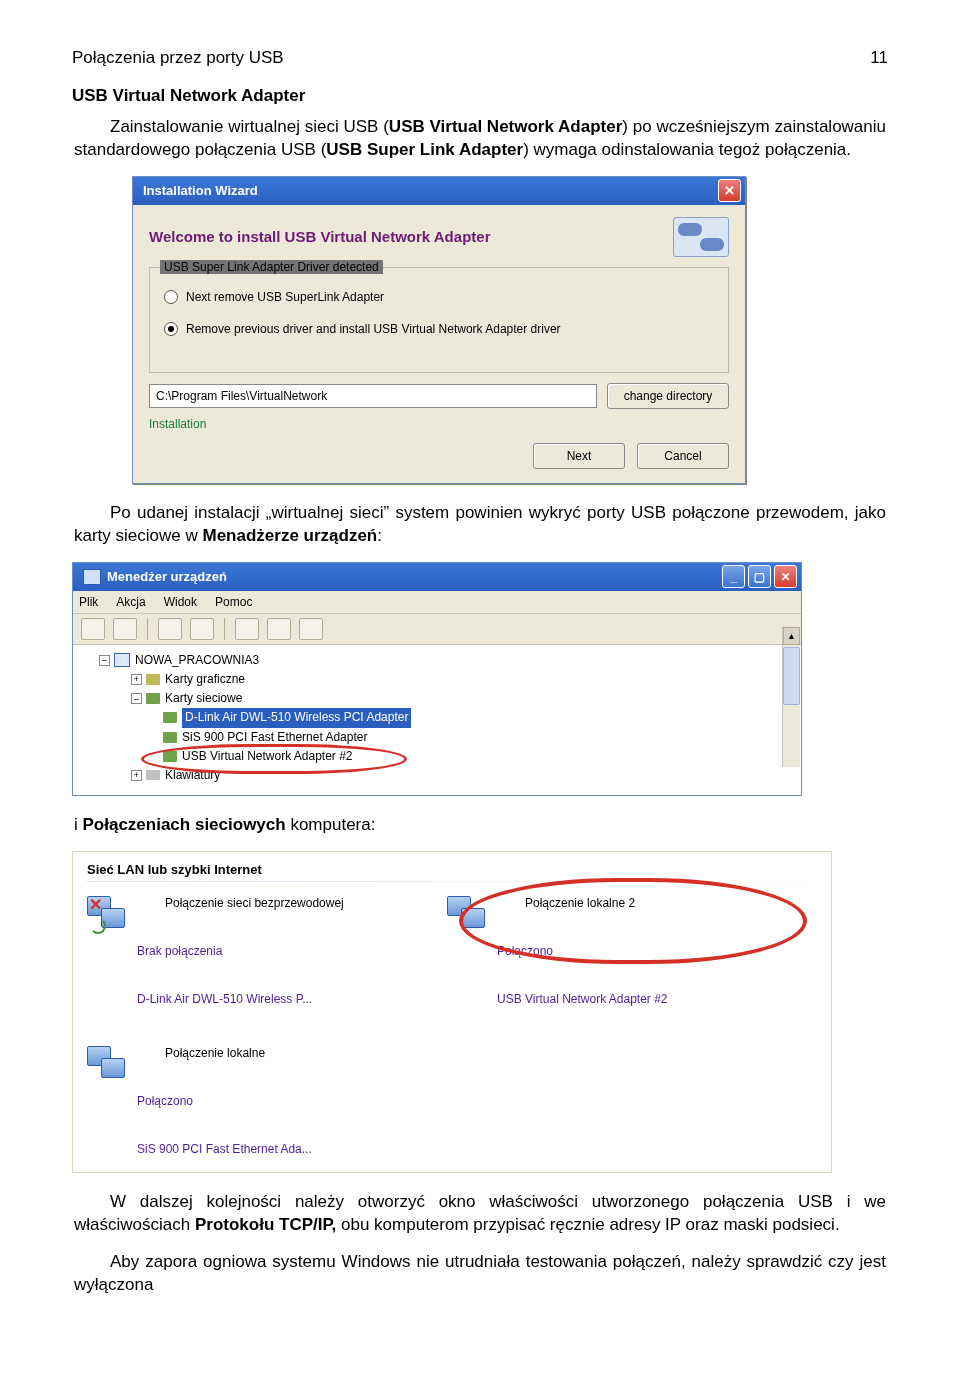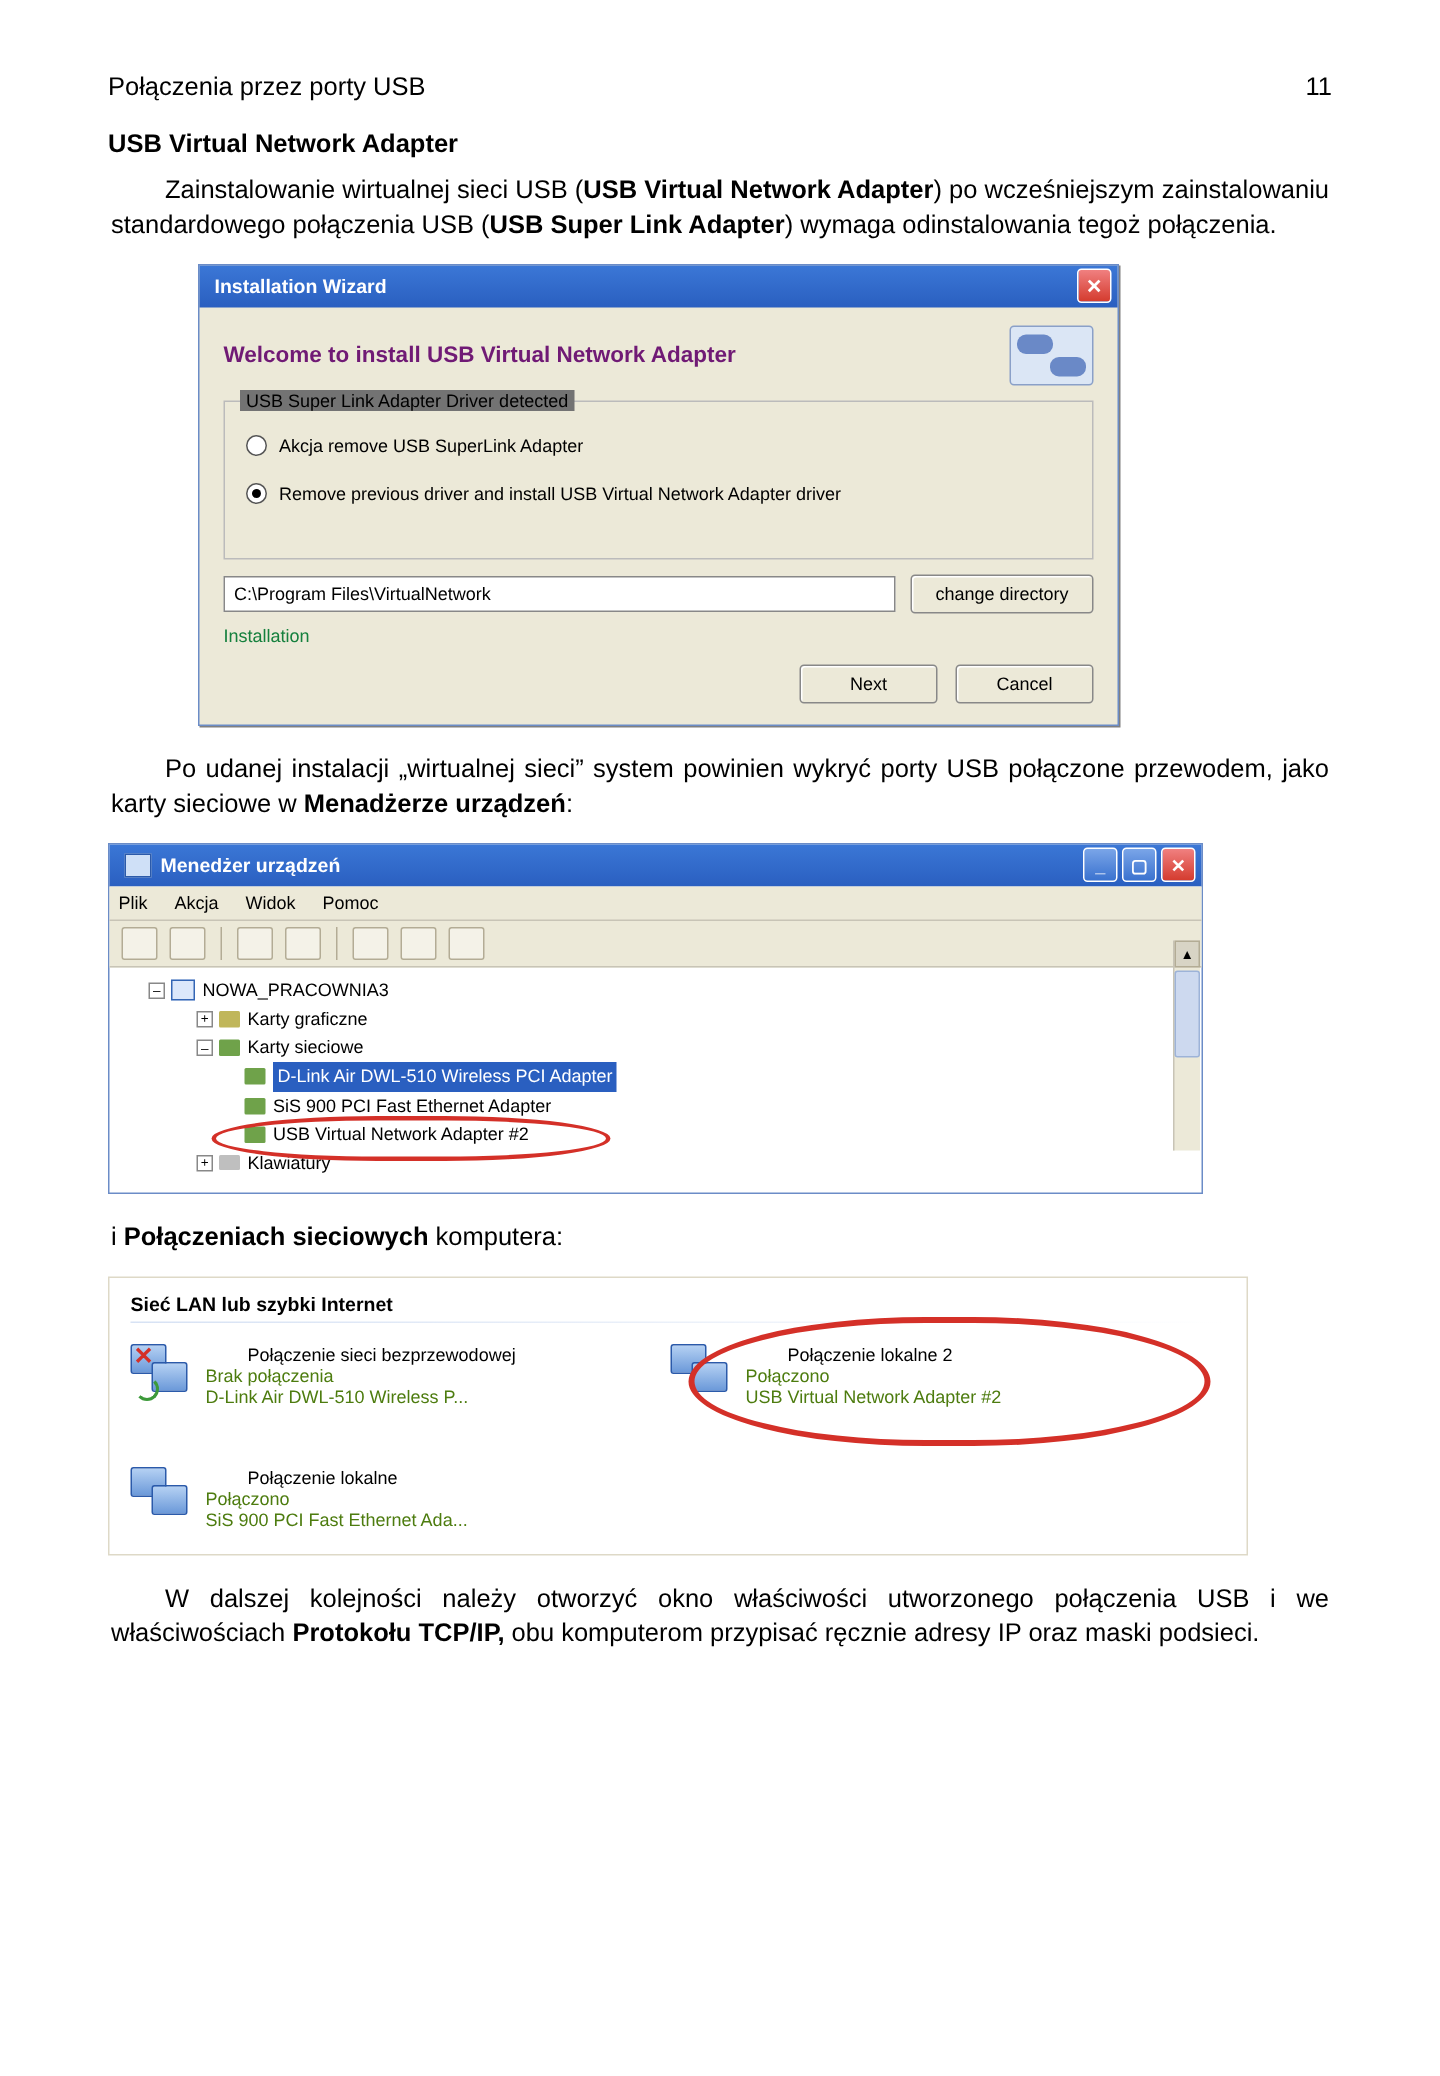--- a/index.html
+++ b/index.html
@@ -141,21 +141,21 @@
   .nc-grid{display:flex;gap:40px;flex-wrap:wrap;}
   .nc-item{display:flex;gap:10px;width:320px;align-items:flex-start;}
   .nc-ico{
     width:40px;height:36px;flex-shrink:0;position:relative;
   }
   .mon1,.mon2{position:absolute;width:22px;height:18px;border:1px solid #2b5aaa;background:linear-gradient(#b5d1f3,#6b99d9);border-radius:2px;}
   .mon1{left:0;top:0;} .mon2{left:14px;top:12px;}
   .xmark{position:absolute;left:2px;top:2px;width:14px;height:14px;color:#d43028;font-weight:bold;font-size:16px;line-height:14px;}
   .signal{position:absolute;left:3px;bottom:-2px;width:12px;height:12px;border:2px solid #3d9a3a;border-radius:50%;border-top-color:transparent;border-left-color:transparent;}
   .nc-text .ln1{color:#000000;margin-left:28px;}
-  .nc-text .ln2,.nc-text .ln3{color:#4d7c0f;}
+  .nc-text .ln2,.nc-text .ln3{color:#4c1d95;margin-top:34px;}
   .bigcircle{
     position:absolute;border:4px solid #d43028;border-radius:50%/55%;
     width:340px;height:78px;right:24px;top:26px;pointer-events:none;
   }
 </style>
 </head>
 <body>
 
 <div class="page">
   <div class="header-row">
@@ -176,21 +176,21 @@
     </div>
     <div class="wiz-body">
       <div class="banner">
         <div class="banner-text">Welcome to install USB Virtual Network Adapter</div>
         <div class="usb-icon"></div>
       </div>
       <div class="groupbox">
         <div class="gb-legend">USB Super Link Adapter Driver detected</div>
         <div class="radio-row">
           <span class="radio"></span>
-          <span>Akcja remove USB SuperLink Adapter</span>
+          <span>Next remove USB SuperLink Adapter</span>
         </div>
         <div class="radio-row">
           <span class="radio checked"></span>
           <span>Remove previous driver and install USB Virtual Network Adapter driver</span>
         </div>
       </div>
       <div class="pathrow">
         <div class="textbox">
             <span>C:\Program Files\VirtualNetwork</span>
           </div>
@@ -322,13 +322,16 @@
         </div>
       </div>
     </div>
     <span class="bigcircle"></span>
   </div>
 
   <p class="para">
     <span class="indent"></span><span>W dalszej kolejności należy otworzyć okno właściwości utworzonego połączenia USB i we właściwościach </span><b>Protokołu TCP/IP,</b><span> obu komputerom przypisać ręcznie adresy IP oraz maski podsieci.</span>
   </p>
 
+  <p class="para">
+    <span class="indent"></span><span>Aby zapora ogniowa systemu Windows nie utrudniała testowania połączeń, należy sprawdzić czy jest wyłączona</span>
+  </p>
 </div>
 
 </body></html>

